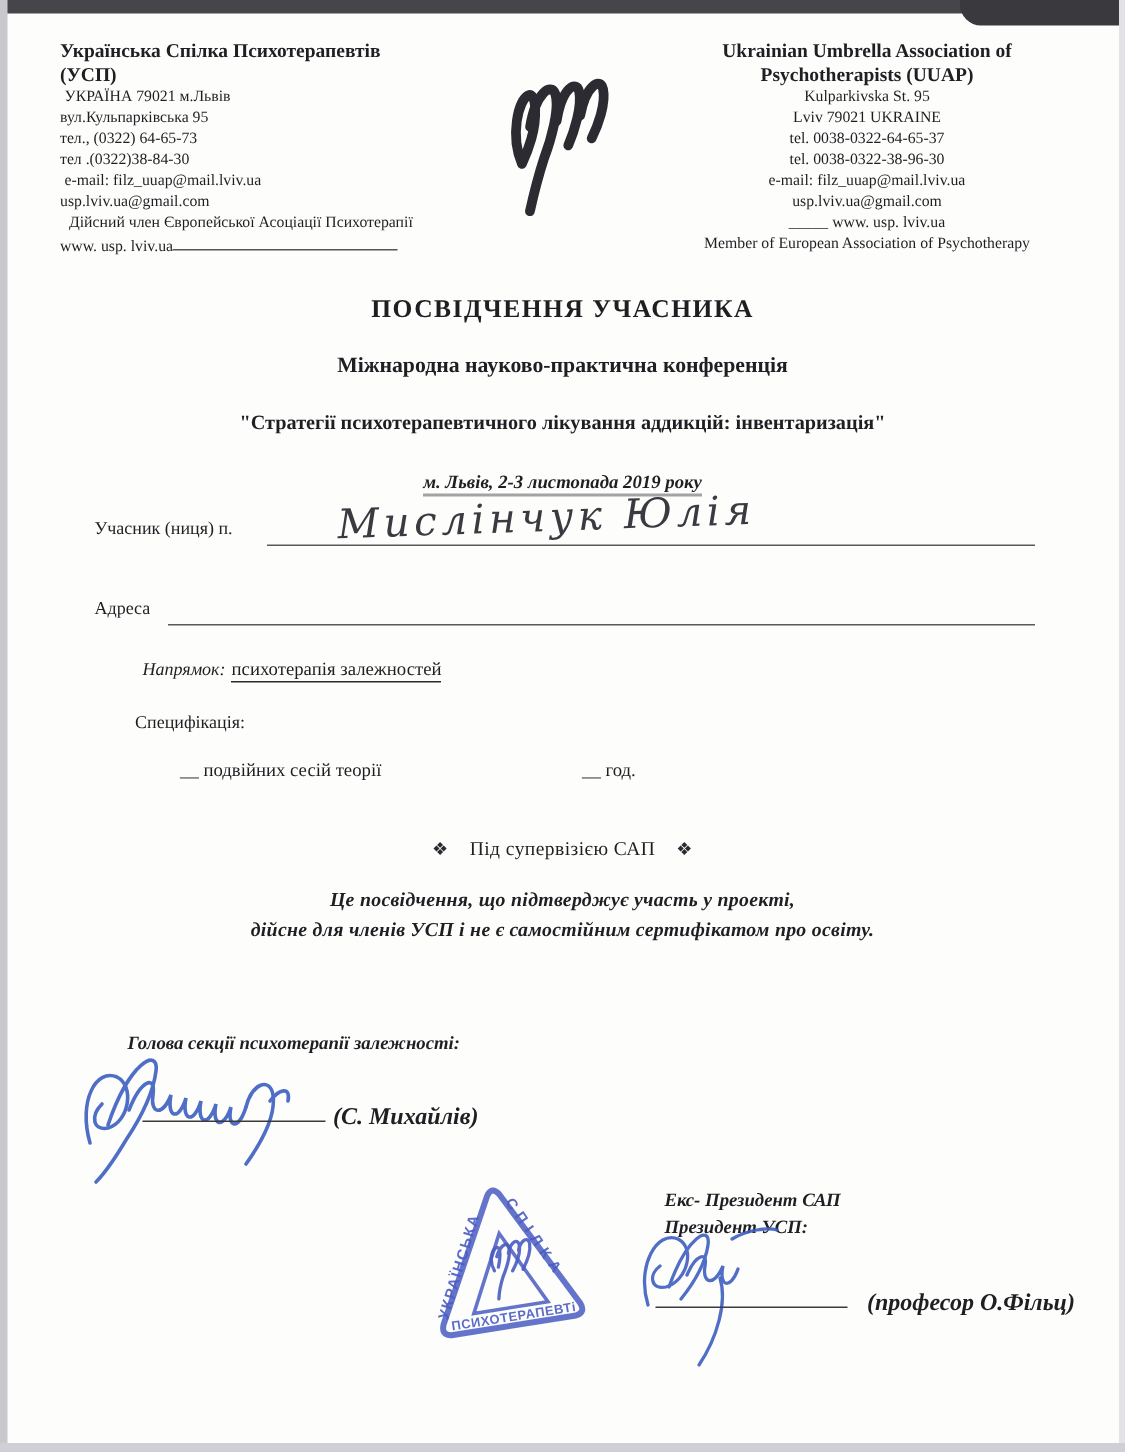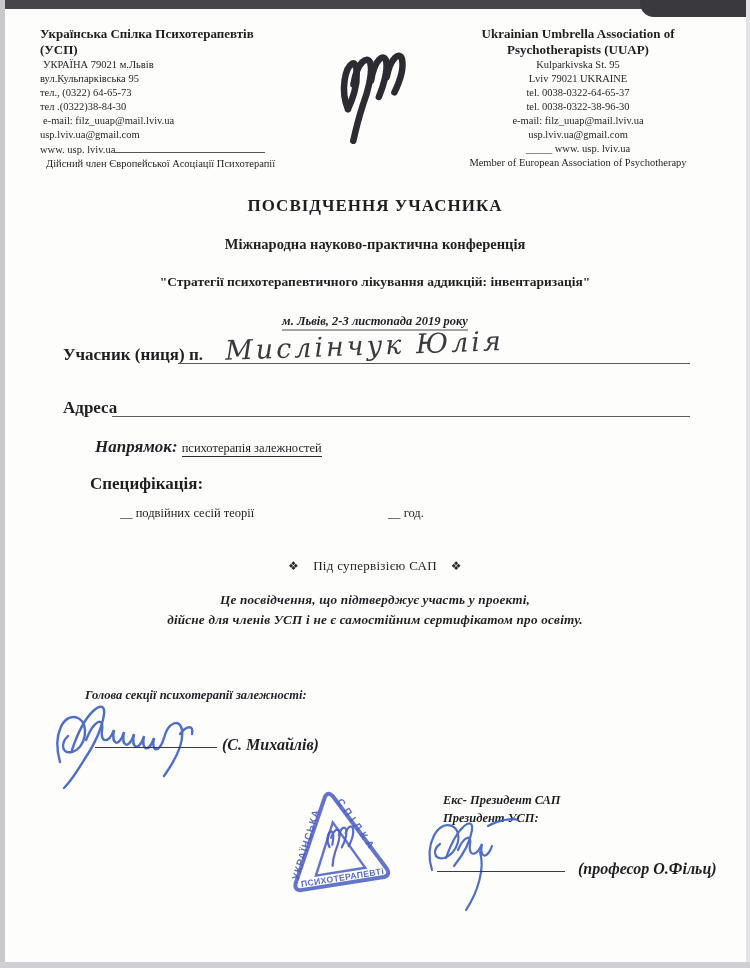--- a/index.html
+++ b/index.html
@@ -23,21 +23,21 @@
   .hdr-right{left:428px;top:26px;width:300px;text-align:center;}
   .hdr-right .ttl{font-size:13px;line-height:16px;font-weight:bold;}
   .www-underline{display:inline-block;width:150px;border-bottom:1px solid #555;height:10px;}
 
   .main-title{left:0;top:196px;width:750px;font-size:17px;letter-spacing:1px;}
   .sub-title{left:0;top:236px;width:750px;font-size:14.5px;}
   .conf-title{left:0;top:274px;width:750px;font-size:13.5px;}
   .date-line{left:0;top:314px;width:750px;font-size:12.5px;}
   .date-line span{border-bottom:2px solid #a3a3a3;padding-bottom:1px;}
 
-  .lbl{font-size:17px;font-weight:bold;}
+  .lbl{font-size:12px;font-weight:normal;}
   .fill-line{border-bottom:1px solid #5a5a5a;height:1px;}
 
   .handwriting{font-family:"DejaVu Serif", serif;font-style:italic;font-size:27px;
                letter-spacing:3px;color:#3a3a40;transform:rotate(-2deg);white-space:nowrap;}
 
   .direction-val{font-size:12.5px;border-bottom:1px solid #2a2a2a;padding-bottom:1px;}
   .spec-item{font-size:12.5px;}
   .supervision{left:0;top:558px;width:750px;font-size:13px;letter-spacing:0.3px;}
   .supervision .sym{font-size:12px;padding:0 14px;color:#2a2a30;}
   .note{width:750px;font-size:13.2px;font-weight:bold;font-style:italic;letter-spacing:0.2px;}
@@ -59,22 +59,22 @@
 
   <div class="abs hdr-left">
     <div class="ttl">Українська Спілка Психотерапевтів</div>
     <div class="ttl">(УСП)</div>
     <div class="small" style="padding-left:3px;">УКРАЇНА 79021  м.Львів</div>
     <div class="small">вул.Кульпарківська 95</div>
     <div class="small">тел., (0322) 64-65-73</div>
     <div class="small">тел .(0322)38-84-30</div>
     <div class="small" style="padding-left:3px;">e-mail: filz_uuap@mail.lviv.ua</div>
     <div class="small">usp.lviv.ua@gmail.com</div>
+    <div class="small" style="padding-left:6px;">Дійсний член Європейської Асоціації Психотерапії</div>
     <div class="small"><span>www. usp. lviv.ua</span><span class="www-underline"></span></div>
-    <div class="small" style="padding-left:6px;">Дійсний член Європейської Асоціації Психотерапії</div>
   </div>
 
   <div class="abs" style="left:328px;top:34px;width:100px;height:110px;">
     <svg width="100" height="110" viewBox="0 0 100 110">
       <g transform="rotate(-6 50 55)" fill="none" stroke="#2b2b31" stroke-width="6.5" stroke-linecap="round">
         <path d="M18,72 C12,52 20,30 27,27 C33,25 31,44 26,56 C24,61 21,67 18,72"></path>
         <path d="M26,48 C32,26 43,20 45,28 C47,38 39,58 33,70 C29,79 24,92 20,104"></path>
         <path d="M44,46 C50,24 60,20 61,28 C62,38 55,54 50,63"></path>
         <path d="M60,44 C66,24 76,20 77,28 C78,38 71,52 66,60"></path>
       </g>

